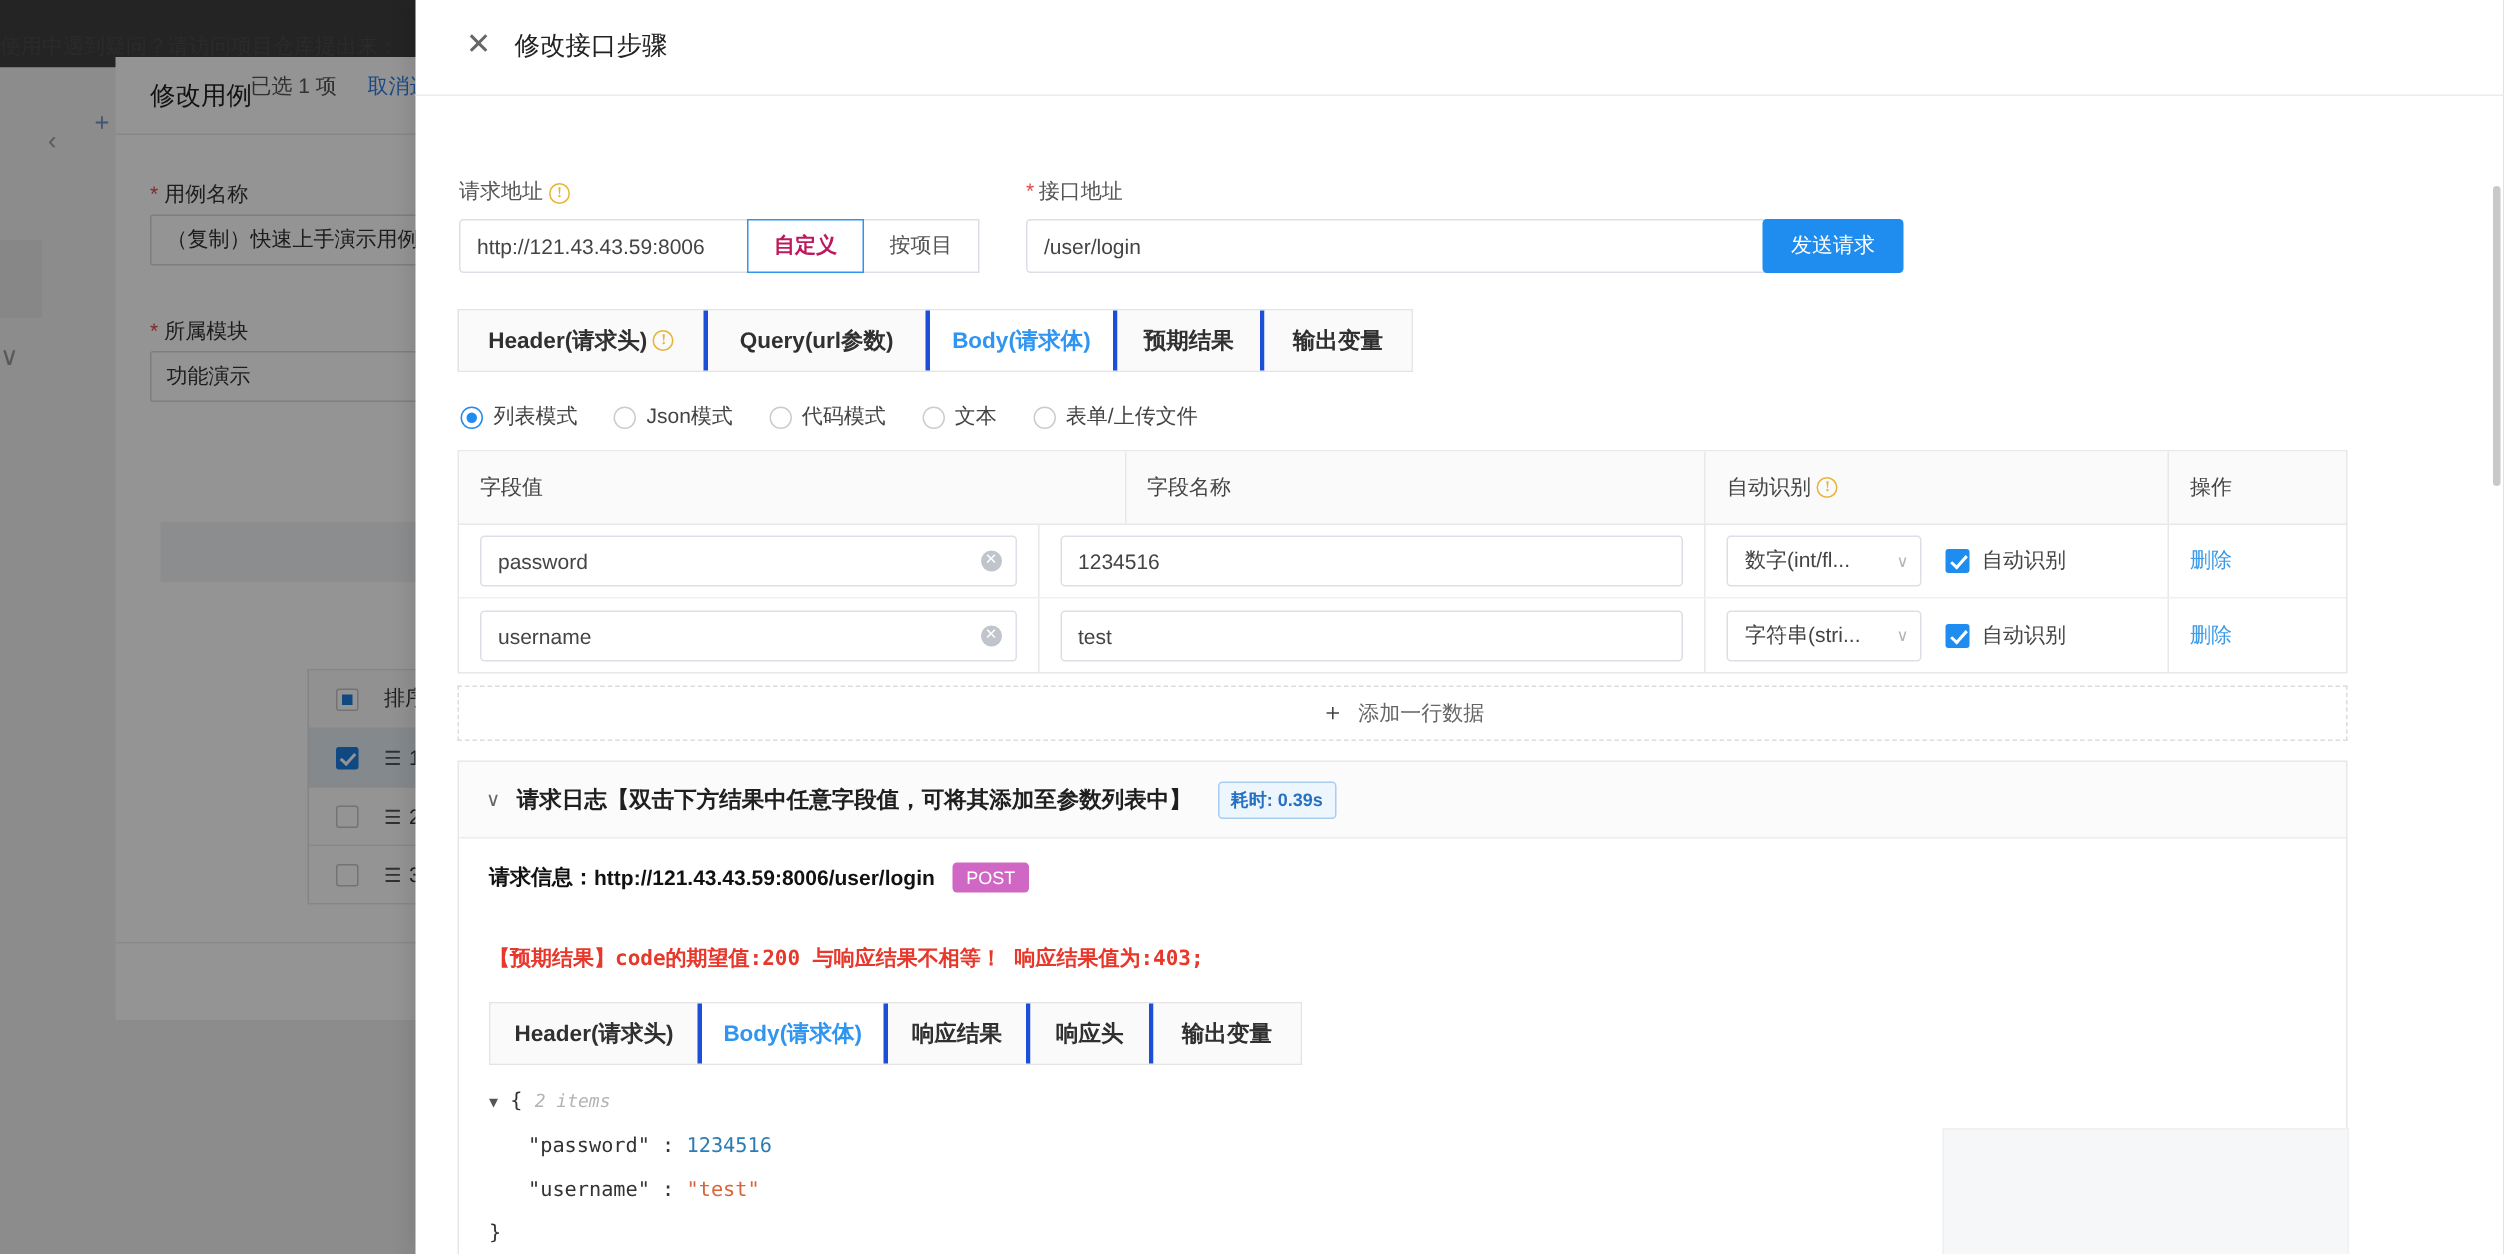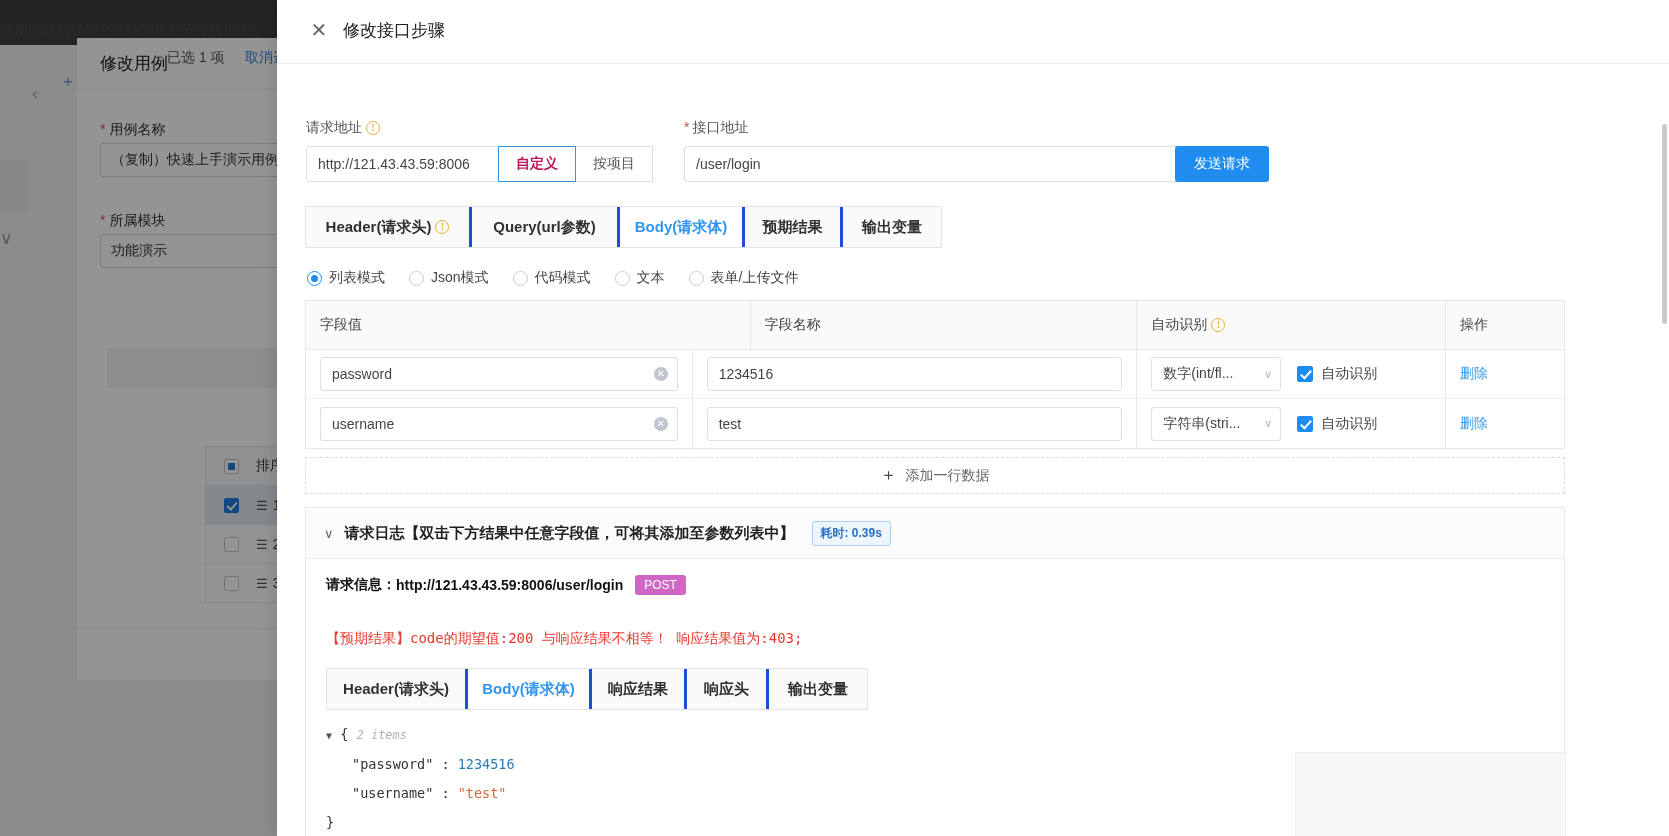--- a/index.html
+++ b/index.html
@@ -267,20 +267,21 @@
     display: flex; align-items: center;
   }
   .reqinfo .lbl-plain { font-weight: bold; color: #111; }
   .badge-method {
     margin-left: 12px; background: #d167c4; color: #fff;
     font-size: 12px; padding: 3px 9px; border-radius: 3px; font-weight: normal;
   }
   .errline {
     position: absolute; color: #e8372b; font-size: 14px;
     font-family: "DejaVu Sans Mono", monospace;
+    font-weight: bold;
   }
 
   .json {
     position: absolute; font-family: "DejaVu Sans Mono", monospace;
     font-size: 13.5px; color: #333; line-height: 29px;
   }
   .j-caret { color: #555; font-size: 10px; }
   .j-items { color: #b3b3b3; font-style: italic; font-size: 12px; }
   .j-key { color: #333; }
   .j-num { color: #2b7cb5; }

